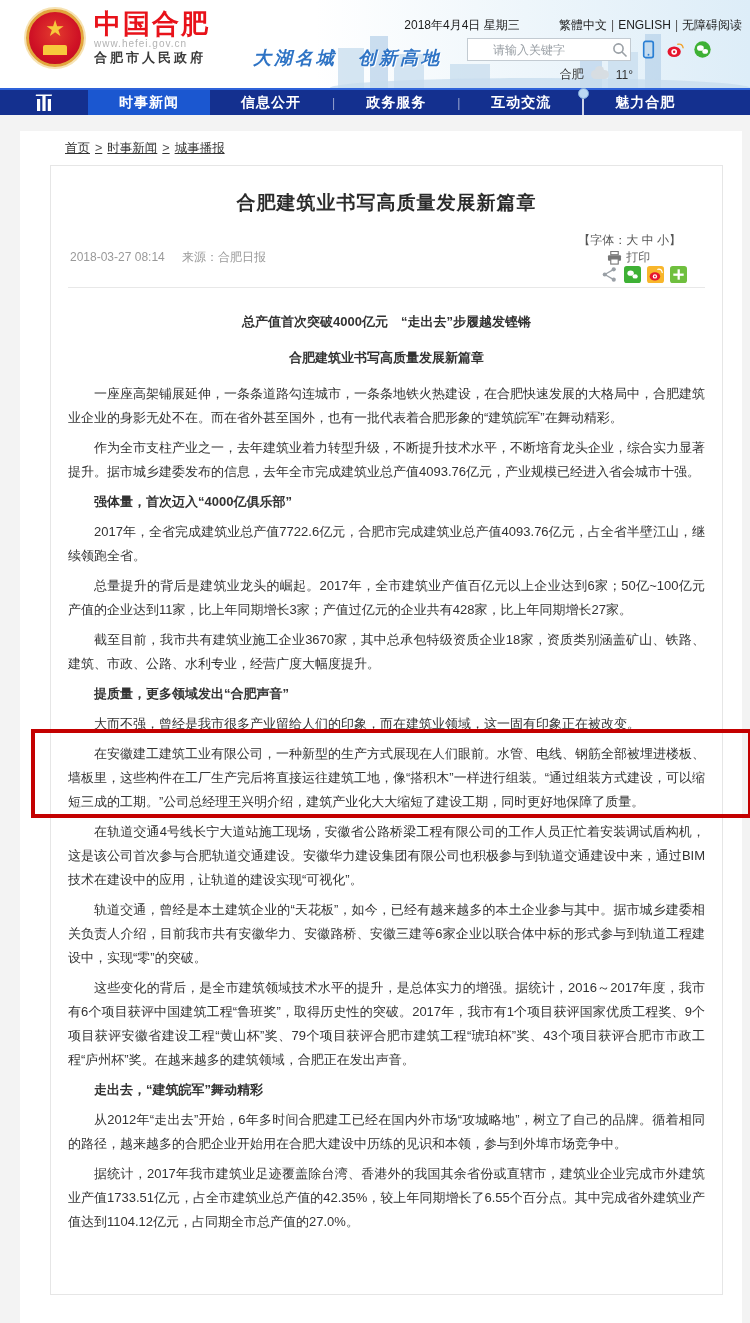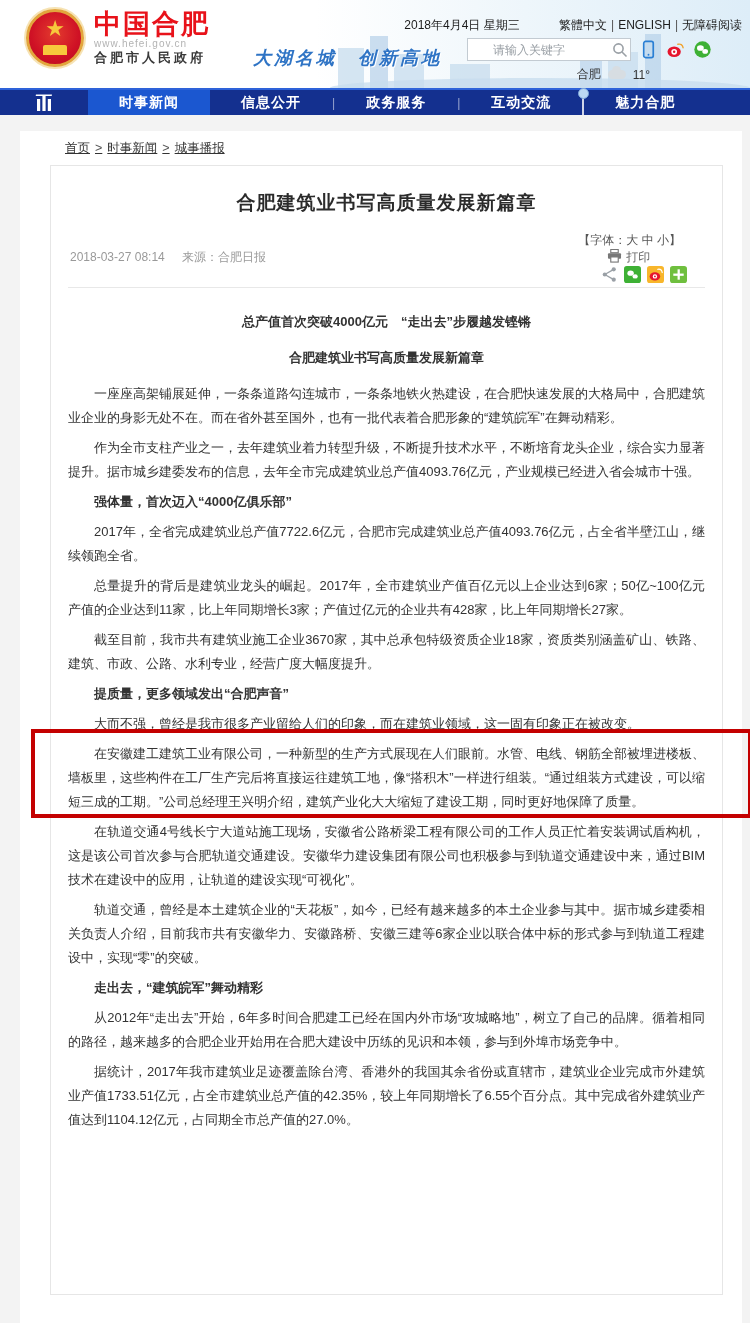--- a/index.html
+++ b/index.html
@@ -52,21 +52,21 @@
   }
   .top-right { position: absolute; top: 17px; right: 8px; font-size: 12px; color: #1c1c1c; white-space: nowrap; }
   .top-right .hdate { margin-right: 36px; }
   .top-right .sep { color: #555; margin: 0 4px; }
   .search-row { position: absolute; top: 38px; right: 38px; display: flex; align-items: center; }
   .search-box { display: flex; align-items: center; width: 164px; height: 23px; background: #fff; border: 1px solid #c3cbd2; }
   .search-box input { flex: 1; border: 0; outline: none; font-size: 12px; padding: 0 4px 0 7px; color: #333; background: transparent; min-width: 0; margin-left: 18px; }
   .search-box input::placeholder { color: #9aa0a6; }
   .sicon { width: 20px; height: 20px; flex: 0 0 auto; }
   .hicon { width: 19px; height: 19px; margin-left: 8px; flex: 0 0 auto; }
-  .weather { position: absolute; top: 66px; right: 100px; font-size: 12px; color: #333; display: flex; align-items: center; justify-content: center; }
+  .weather { position: absolute; top: 66px; right: 117px; font-size: 12px; color: #333; display: flex; align-items: center; justify-content: center; }
   .cloud { width: 18px; height: 9px; background: #d7dde2; border-radius: 8px; margin: 0 7px; position: relative; }
   .cloud:before { content:""; position:absolute; left:4px; top:-4px; width:9px; height:9px; border-radius:50%; background:#d7dde2; }
   
   .nav {
     height: 27px; background: #14308f; border-top: 2px solid #2e62d9;
     display: flex; align-items: stretch;
   }
   .nav-home { width: 88px; display: flex; align-items: center; justify-content: center; }
   .nav-item {
     width: 122px; color: #fff; font-size: 14px; font-weight: bold;
@@ -96,21 +96,21 @@
   .a-title { text-align: center; font-size: 19px; font-weight: bold; color: #2b2b2b; padding: 6px 0 16px; letter-spacing: 1px; }
   .meta-row {
     display: flex; justify-content: space-between; align-items: center;
     font-size: 12px; color: #999;
     padding: 0 2px 4px 2px;
     border-bottom: 1px solid #e8e8e8;
   }
   .meta-left .msrc { margin-left: 14px; }
   .meta-right { display: flex; align-items: center; color: #666; flex-direction: column; }
   .fontsize-ctl { margin-right: 22px; cursor: pointer; color: #555; }
-  .print-ctl { display: flex; align-items: flex-start; margin-right: 24px; cursor: pointer; color: #666; }
+  .print-ctl { display: flex; align-items: center; margin-right: 24px; cursor: pointer; color: #666; }
   .print-ctl svg { margin-right: 4px; }
   .share-icons { display: flex; align-items: center; }
   .share-icons .si { width: 17px; height: 17px; margin-left: 6px; cursor: pointer; }
   
   .content { margin-top: 22px; font-size: 13px; line-height: 24px; color: #333; }
   .content p { margin-bottom: 6px; text-align: justify; }
   .p-center { text-align: center !important; font-weight: bold; margin-bottom: 12px !important; }
   .p-sub { font-weight: bold; text-indent: 2em; margin: 6px 0 6px !important; }
   .p-norm { text-indent: 2em; }
   .hl-wrap { position: relative; }
@@ -268,18 +268,19 @@
         <p class="p-norm">总量提升的背后是建筑业龙头的崛起。2017年，全市建筑业产值百亿元以上企业达到6家；50亿~100亿元产值的企业达到11家，比上年同期增长3家；产值过亿元的企业共有428家，比上年同期增长27家。</p>
         <p class="p-norm">截至目前，我市共有建筑业施工企业3670家，其中总承包特级资质企业18家，资质类别涵盖矿山、铁路、建筑、市政、公路、水利专业，经营广度大幅度提升。</p>
         <p class="p-sub">提质量，更多领域发出“合肥声音”</p>
         <p class="p-norm">大而不强，曾经是我市很多产业留给人们的印象，而在建筑业领域，这一固有印象正在被改变。</p>
         <div class="hl-wrap">
           <div class="red-frame"></div>
           <p class="p-norm">在安徽建工建筑工业有限公司，一种新型的生产方式展现在人们眼前。水管、电线、钢筋全部被埋进楼板、墙板里，这些构件在工厂生产完后将直接运往建筑工地，像“搭积木”一样进行组装。“通过组装方式建设，可以缩短三成的工期。”公司总经理王兴明介绍，建筑产业化大大缩短了建设工期，同时更好地保障了质量。</p>
         </div>
         <p class="p-norm">在轨道交通4号线长宁大道站施工现场，安徽省公路桥梁工程有限公司的工作人员正忙着安装调试盾构机，这是该公司首次参与合肥轨道交通建设。安徽华力建设集团有限公司也积极参与到轨道交通建设中来，通过BIM技术在建设中的应用，让轨道的建设实现“可视化”。</p>
         <p class="p-norm">轨道交通，曾经是本土建筑企业的“天花板”，如今，已经有越来越多的本土企业参与其中。据市城乡建委相关负责人介绍，目前我市共有安徽华力、安徽路桥、安徽三建等6家企业以联合体中标的形式参与到轨道工程建设中，实现“零”的突破。</p>
+        <p class="p-norm">这些变化的背后，是全市建筑领域技术水平的提升，是总体实力的增强。据统计，2016～2017年度，我市有6个项目获评中国建筑工程“鲁班奖”，取得历史性的突破。2017年，我市有1个项目获评国家优质工程奖、9个项目获评安徽省建设工程“黄山杯”奖、79个项目获评合肥市建筑工程“琥珀杯”奖、43个项目获评合肥市市政工程“庐州杯”奖。在越来越多的建筑领域，合肥正在发出声音。</p>
         <p class="p-sub">走出去，“建筑皖军”舞动精彩</p>
         <p class="p-norm">从2012年“走出去”开始，6年多时间合肥建工已经在国内外市场“攻城略地”，树立了自己的品牌。循着相同的路径，越来越多的合肥企业开始用在合肥大建设中历练的见识和本领，参与到外埠市场竞争中。</p>
         <p class="p-norm">据统计，2017年我市建筑业足迹覆盖除台湾、香港外的我国其余省份或直辖市，建筑业企业完成市外建筑业产值1733.51亿元，占全市建筑业总产值的42.35%，较上年同期增长了6.55个百分点。其中完成省外建筑业产值达到1104.12亿元，占同期全市总产值的27.0%。</p>
       </div>
   </div>
 </div>
 
 </body></html>

